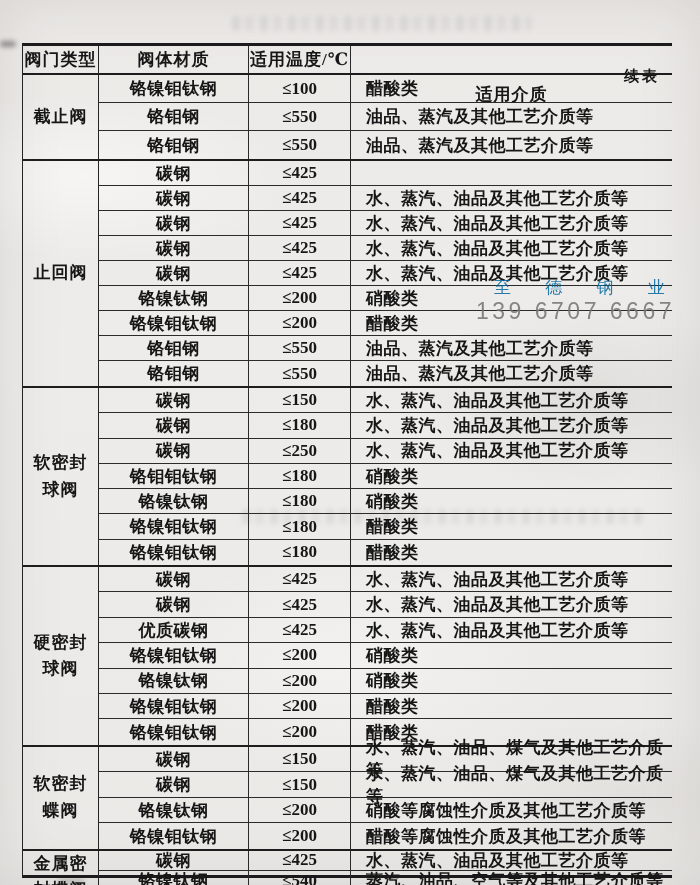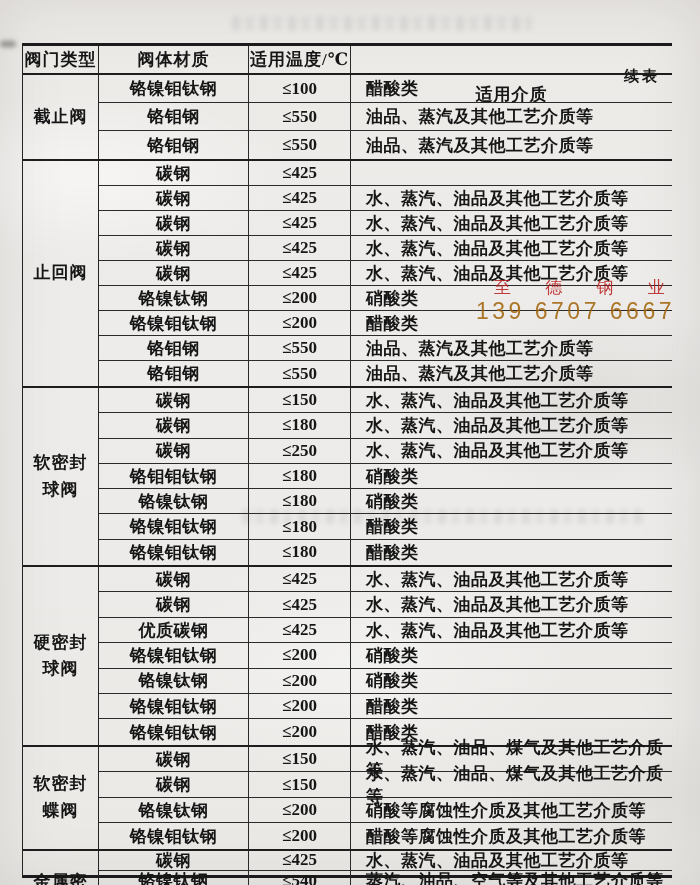--- a/index.html
+++ b/index.html
@@ -43,45 +43,45 @@
   .th { display: flex; align-items: center; justify-content: center; letter-spacing: 1px; }
   .col-type  { width: 76px;  border-right: 1.8px solid #242424; }
   .col-mat   { width: 150px; border-right: 1.5px solid #2a2a2a; }
   .col-temp  { width: 102px; border-right: 1.5px solid #2a2a2a; }
   .col-media { flex: 1; margin-top: 48px; }
   .group { display: flex; align-items: stretch; border-bottom: 2px solid #1d1d1d; }
   .group:last-child { border-bottom: none; }
   .group-label {
     width: 76px; border-right: 1.8px solid #242424;
     display: flex; align-items: center; justify-content: center;
-    text-align: center; letter-spacing: 1px; line-height: 1.55; padding: 18px 2px;
+    text-align: center; letter-spacing: 1px; line-height: 1.55; padding: 0 2px;
   }
   .group-rows { flex: 1; display: flex; flex-direction: column; }
   .row { display: flex; align-items: stretch; border-bottom: 1.4px solid #2b2b2b; }
   .row:last-child { border-bottom: none; }
   .cell { display: flex; align-items: center; }
   .cell-mat  { width: 150px; border-right: 1.5px solid #2a2a2a; justify-content: center; letter-spacing: .5px; }
   .cell-temp { width: 102px; border-right: 1.5px solid #2a2a2a; justify-content: center; }
   .cell-media { flex: 1; justify-content: flex-start; padding-left: 15px; letter-spacing: .5px; }
   
   .g1 .row { height: 28px; }
   .g2 .row { height: 25px; }
   .g3 .row { height: 25.3px; }
   .g4 .row { height: 25.4px; }
   .g5 .row { height: 25.5px; }
   .g6 .row { height: 20px; }
   
   .watermark { position: absolute; pointer-events: none; opacity: .85; }
   .wm-line1 {
     top: 276px; left: 494px; font-size: 17px; letter-spacing: 15px;
-    color: #b91c1c; font-weight: 400; white-space: nowrap;
+    color: #0369a1; font-weight: 400; white-space: nowrap;
   }
   .wm-line2 {
     top: 298px; left: 476px; font-size: 23px; letter-spacing: 3.5px;
-    color: #a16207; font-weight: 400; white-space: nowrap;
+    color: #737373; font-weight: 400; white-space: nowrap;
     font-family: "Liberation Sans", "DejaVu Sans", sans-serif;
   }
   
   .bleed {
     position: absolute; pointer-events: none;
     background: repeating-linear-gradient(90deg,
       rgba(125,124,130,.5) 0 8px, rgba(125,124,130,0) 8px 13px,
       rgba(125,124,130,.35) 13px 22px, rgba(125,124,130,0) 22px 28px);
     filter: blur(2.4px); opacity: .30; border-radius: 2px;
   }

